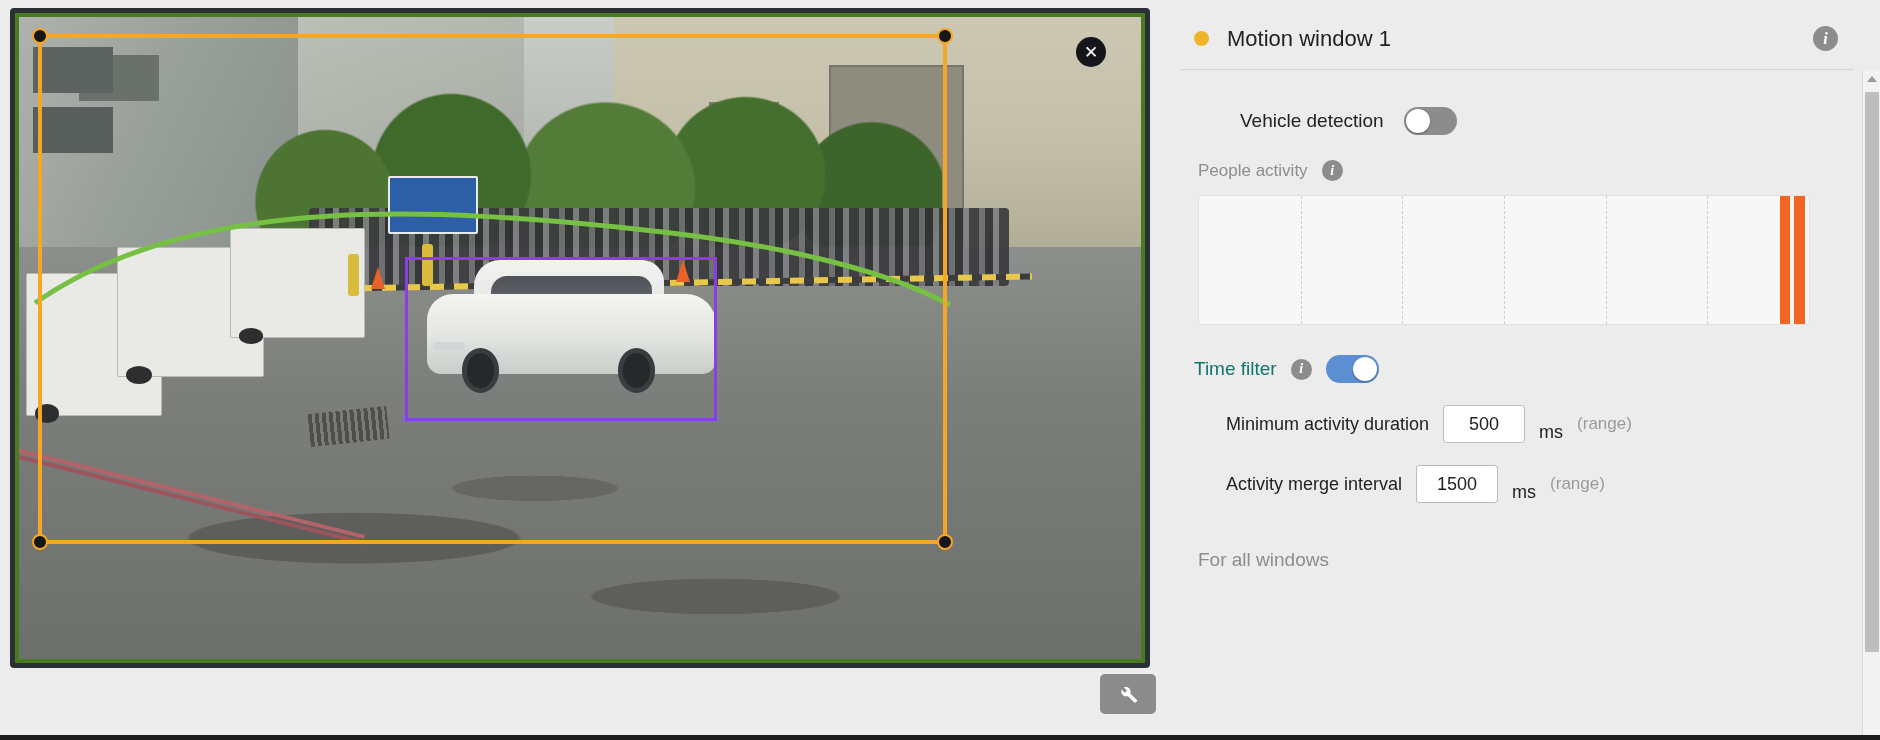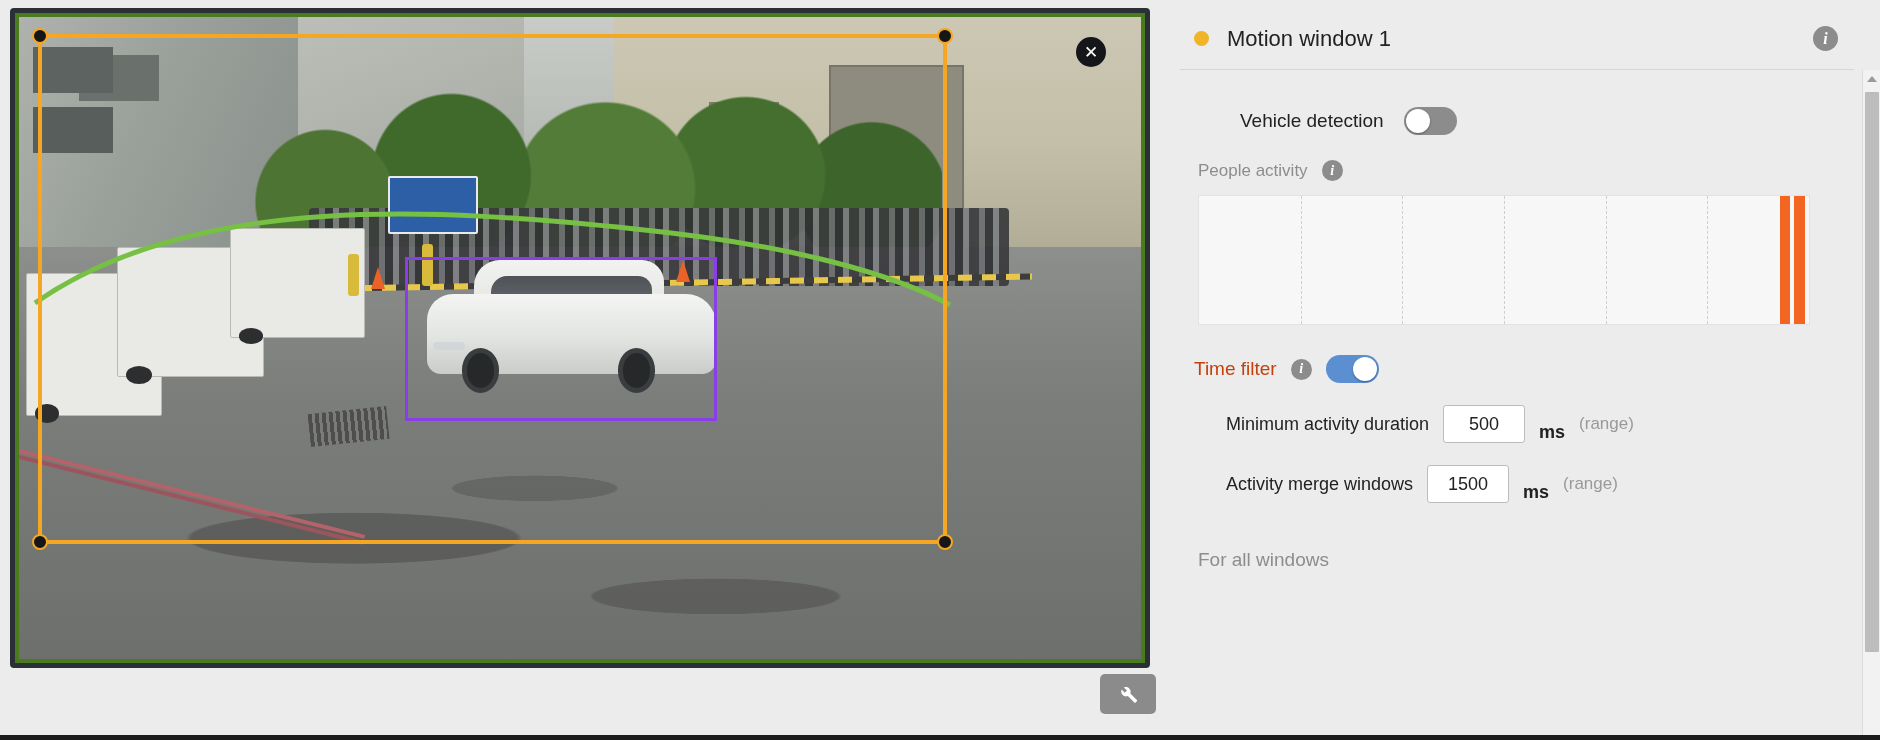--- a/index.html
+++ b/index.html
@@ -249,31 +249,31 @@
     background: #f7f7f7; border: 1px solid #e2e2e2;
     overflow: hidden;
   }
   .gridline {
     position: absolute; top: 0; bottom: 0; width: 0;
     border-left: 1px dashed #cfcfcf;
   }
   .bar { position: absolute; top: 0; bottom: 0; background: #f26522; }
 
   .filter-row { margin: 30px 0 0 0; gap: 14px; }
-  .filter-label { font-size: 19px; color: #c2410c; text-align: center; }
+  .filter-label { font-size: 19px; color: #0f766e; text-align: center; }
 
   .field-row { margin: 22px 0 0 32px; align-items: center; }
   .field-label { font-size: 18px; color: #222; }
   .num-input {
     width: 82px; height: 38px; margin-left: 14px;
     border: 1px solid #bcbcbc; border-radius: 3px; background: #fff;
     font-size: 18px; text-align: center; color: #222;
     font-family: "Liberation Sans", sans-serif;
   }
-  .unit { font-size: 18px; color: #222; margin-left: 14px; font-weight: bold; margin-top: 16px; }
+  .unit { font-size: 18px; color: #222; margin-left: 14px; font-weight: normal; margin-top: 16px; }
   .range-link { font-size: 17px; color: #9a9a9a; margin-left: 14px; cursor: pointer; }
 
   .for-all { margin: 46px 0 0 4px; font-size: 19px; color: #8d8d8d; }
 
   
   .scrollbar {
     position: absolute; right: 0; top: 62px; width: 18px; bottom: 0;
     background: #f2f2f2; border-left: 1px solid #dcdcdc;
   }
   .sb-arrow {
@@ -401,21 +401,21 @@
       </div>
 
       <div class="row field-row">
         <span class="field-label">Minimum activity duration</span>
         <input class="num-input" type="text" value="500" style="">
         <span class="unit">ms</span>
         <span class="range-link">(range)</span>
       </div>
 
       <div class="row field-row">
-        <span class="field-label">Activity merge windows</span>
+        <span class="field-label">Activity merge interval</span>
         <input class="num-input" type="text" value="1500" style="">
         <span class="unit">ms</span>
         <span class="range-link">(range)</span>
       </div>
 
       <div class="for-all">For all windows</div>
     </div>
 
     <div class="scrollbar">
       <div class="sb-arrow">

